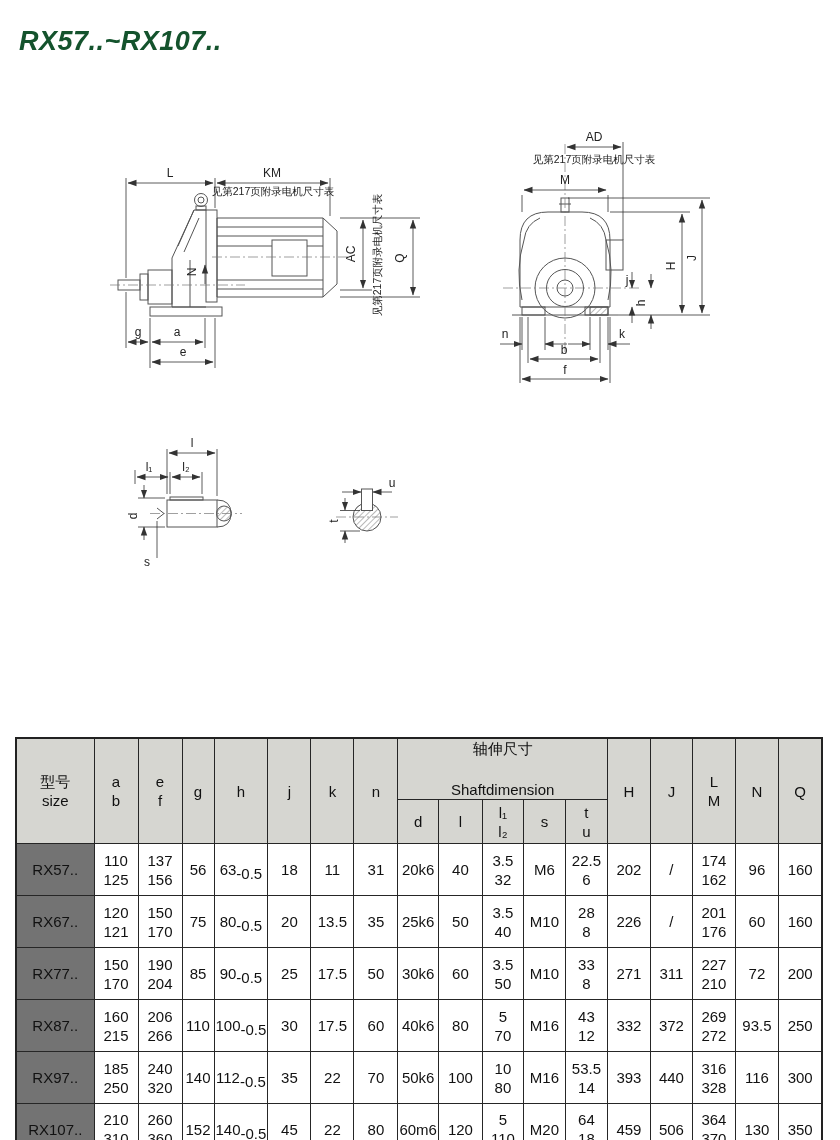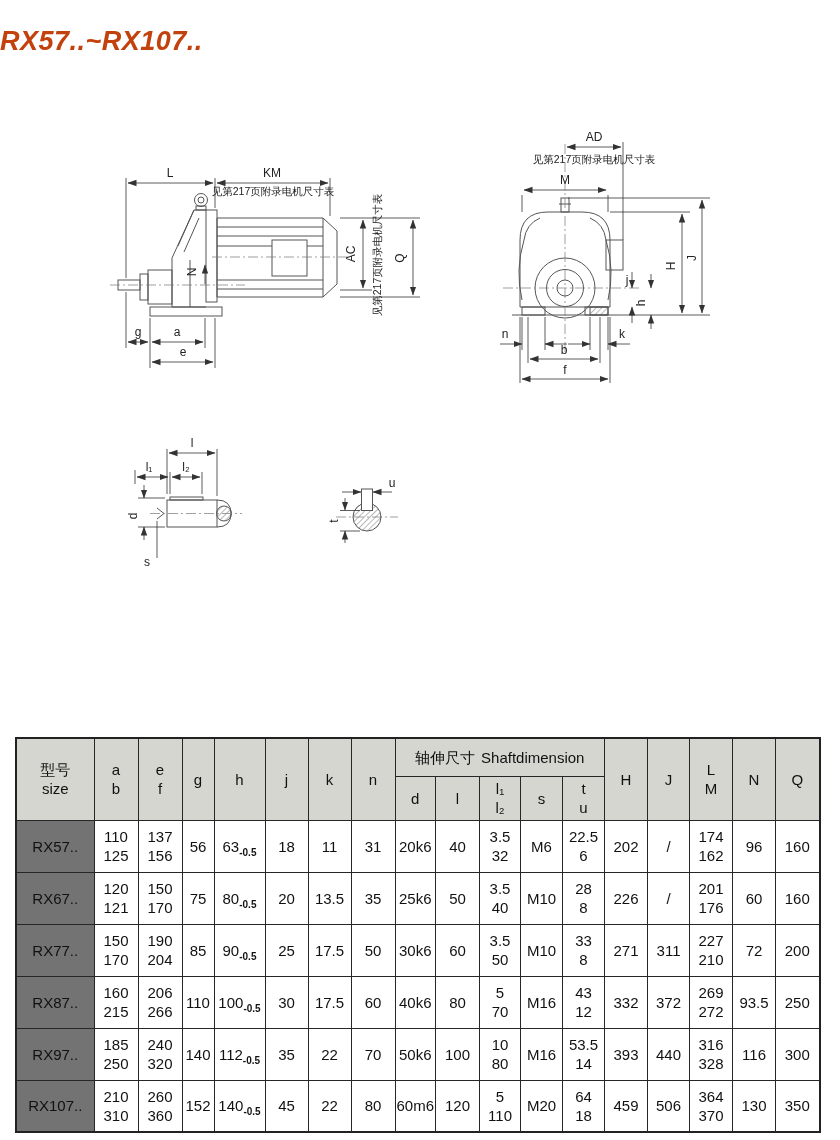--- a/index.html
+++ b/index.html
@@ -4,23 +4,23 @@
 <style>
   html,body { margin:0; padding:0; }
   body {
     width:840px; height:1140px;
     background:#ffffff;
     font-family:"Liberation Sans", sans-serif;
     position:relative;
     color:#111;
   }
   .title {
-    position:absolute; left:0; top:26px;
+    position:absolute; left:19px; top:26px;
     font-size:27px; font-weight:bold; font-style:italic;
-    color:#c2410c; letter-spacing:0.5px;
+    color:#14532d; letter-spacing:0.5px;
   }
   .drawings { position:absolute; left:0; top:100px; width:840px; height:480px; }
   svg text { fill:#222; font-family:"Liberation Sans", sans-serif; }
   .dimtxt { font-size:12px; }
   .notetxt { font-size:10.5px; }
 
   table.dims {
     position:absolute; left:15px; top:737px;
     border-collapse:collapse; table-layout:fixed;
     border:2px solid #222;
@@ -29,22 +29,22 @@
     border:1px solid #262626;
     text-align:center; vertical-align:middle;
     font-size:15px; font-weight:normal; color:#111;
     padding:0 1px; line-height:19px;
   }
   .shade { background:#d6d6d1; }
   thead tr.hrow1 { height:38px;padding-left:11px; }
   thead tr.hrow2 { height:44px; }
   tbody tr { height:52px; }
   td.model { background:#737373; }
-  sub.tol { font-size:10px; line-height:0;font-weight:bold; }
-  .shaftgrp { display:flex; justify-content:center; gap:6px; }
+  sub.tol { font-size:15px; line-height:0; }
+  .shaftgrp { display:flex; justify-content:center; gap:22px;flex-direction:column; }
 </style>
 </head>
 <body>
 
 <div class="title">RX57..~RX107..</div>
 
 <div class="drawings">
 <svg width="840" height="480" viewBox="0 0 840 480">
   <defs>
     <marker id="arrE" markerWidth="10" markerHeight="8" refX="8.5" refY="4" orient="auto" markerUnits="userSpaceOnUse">

